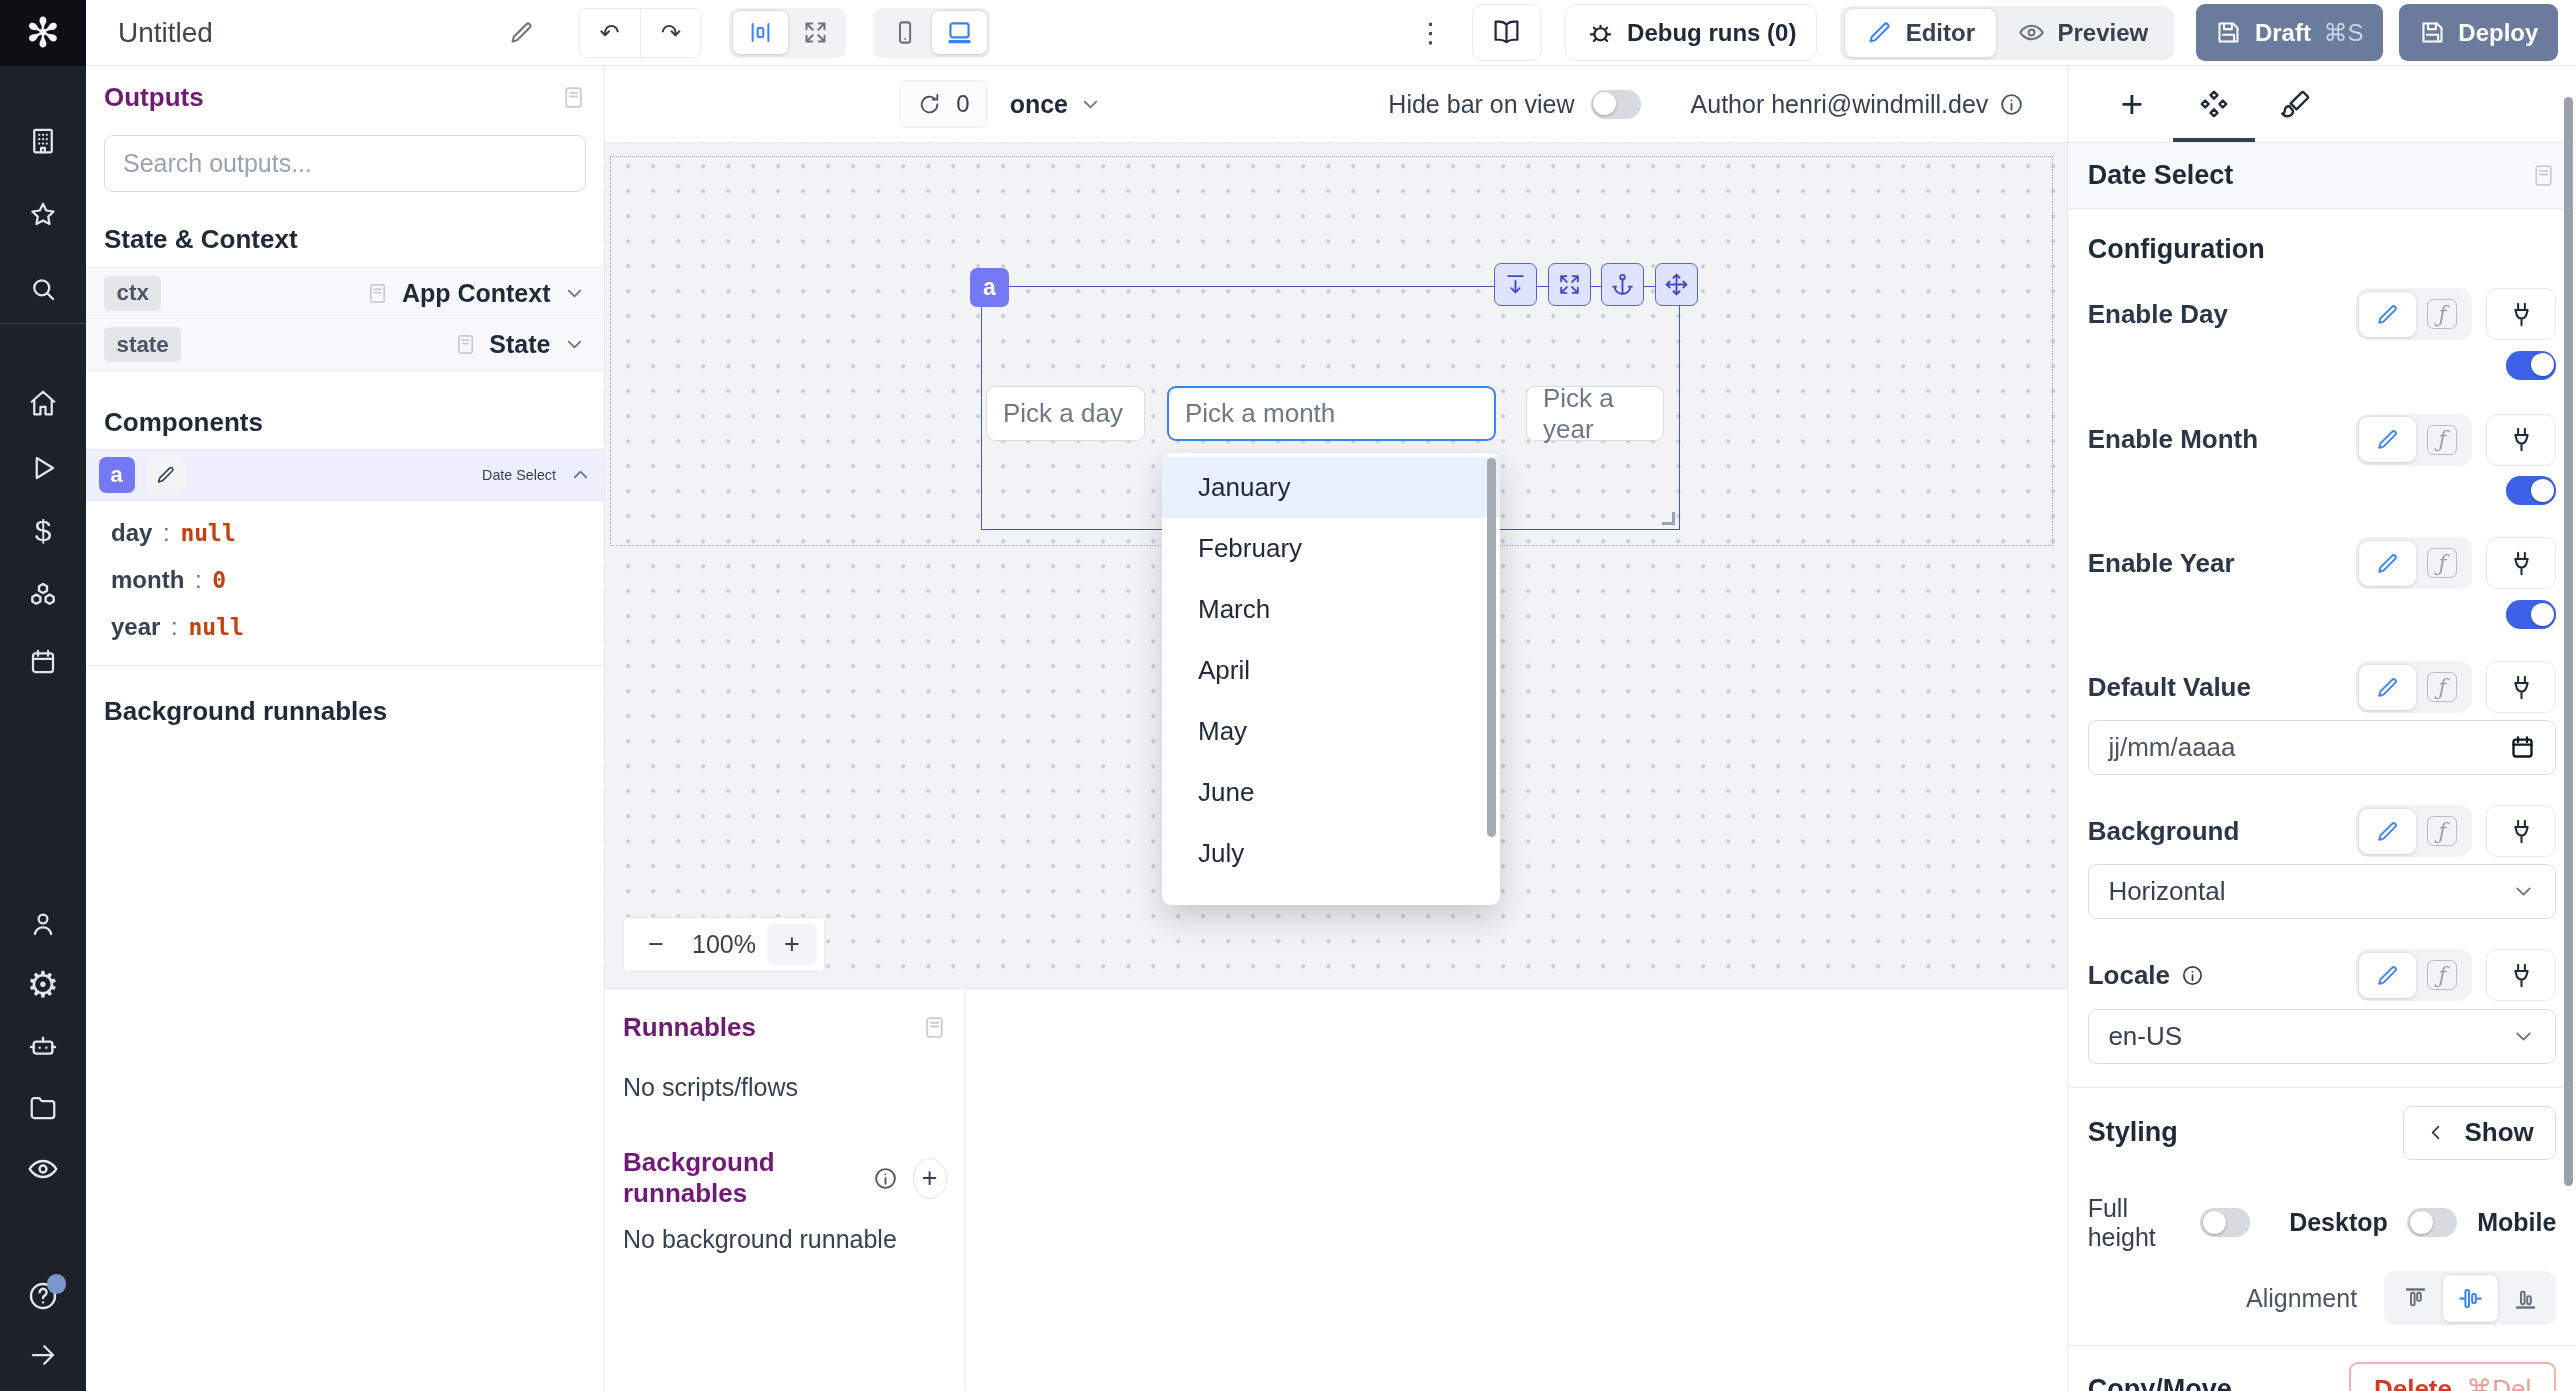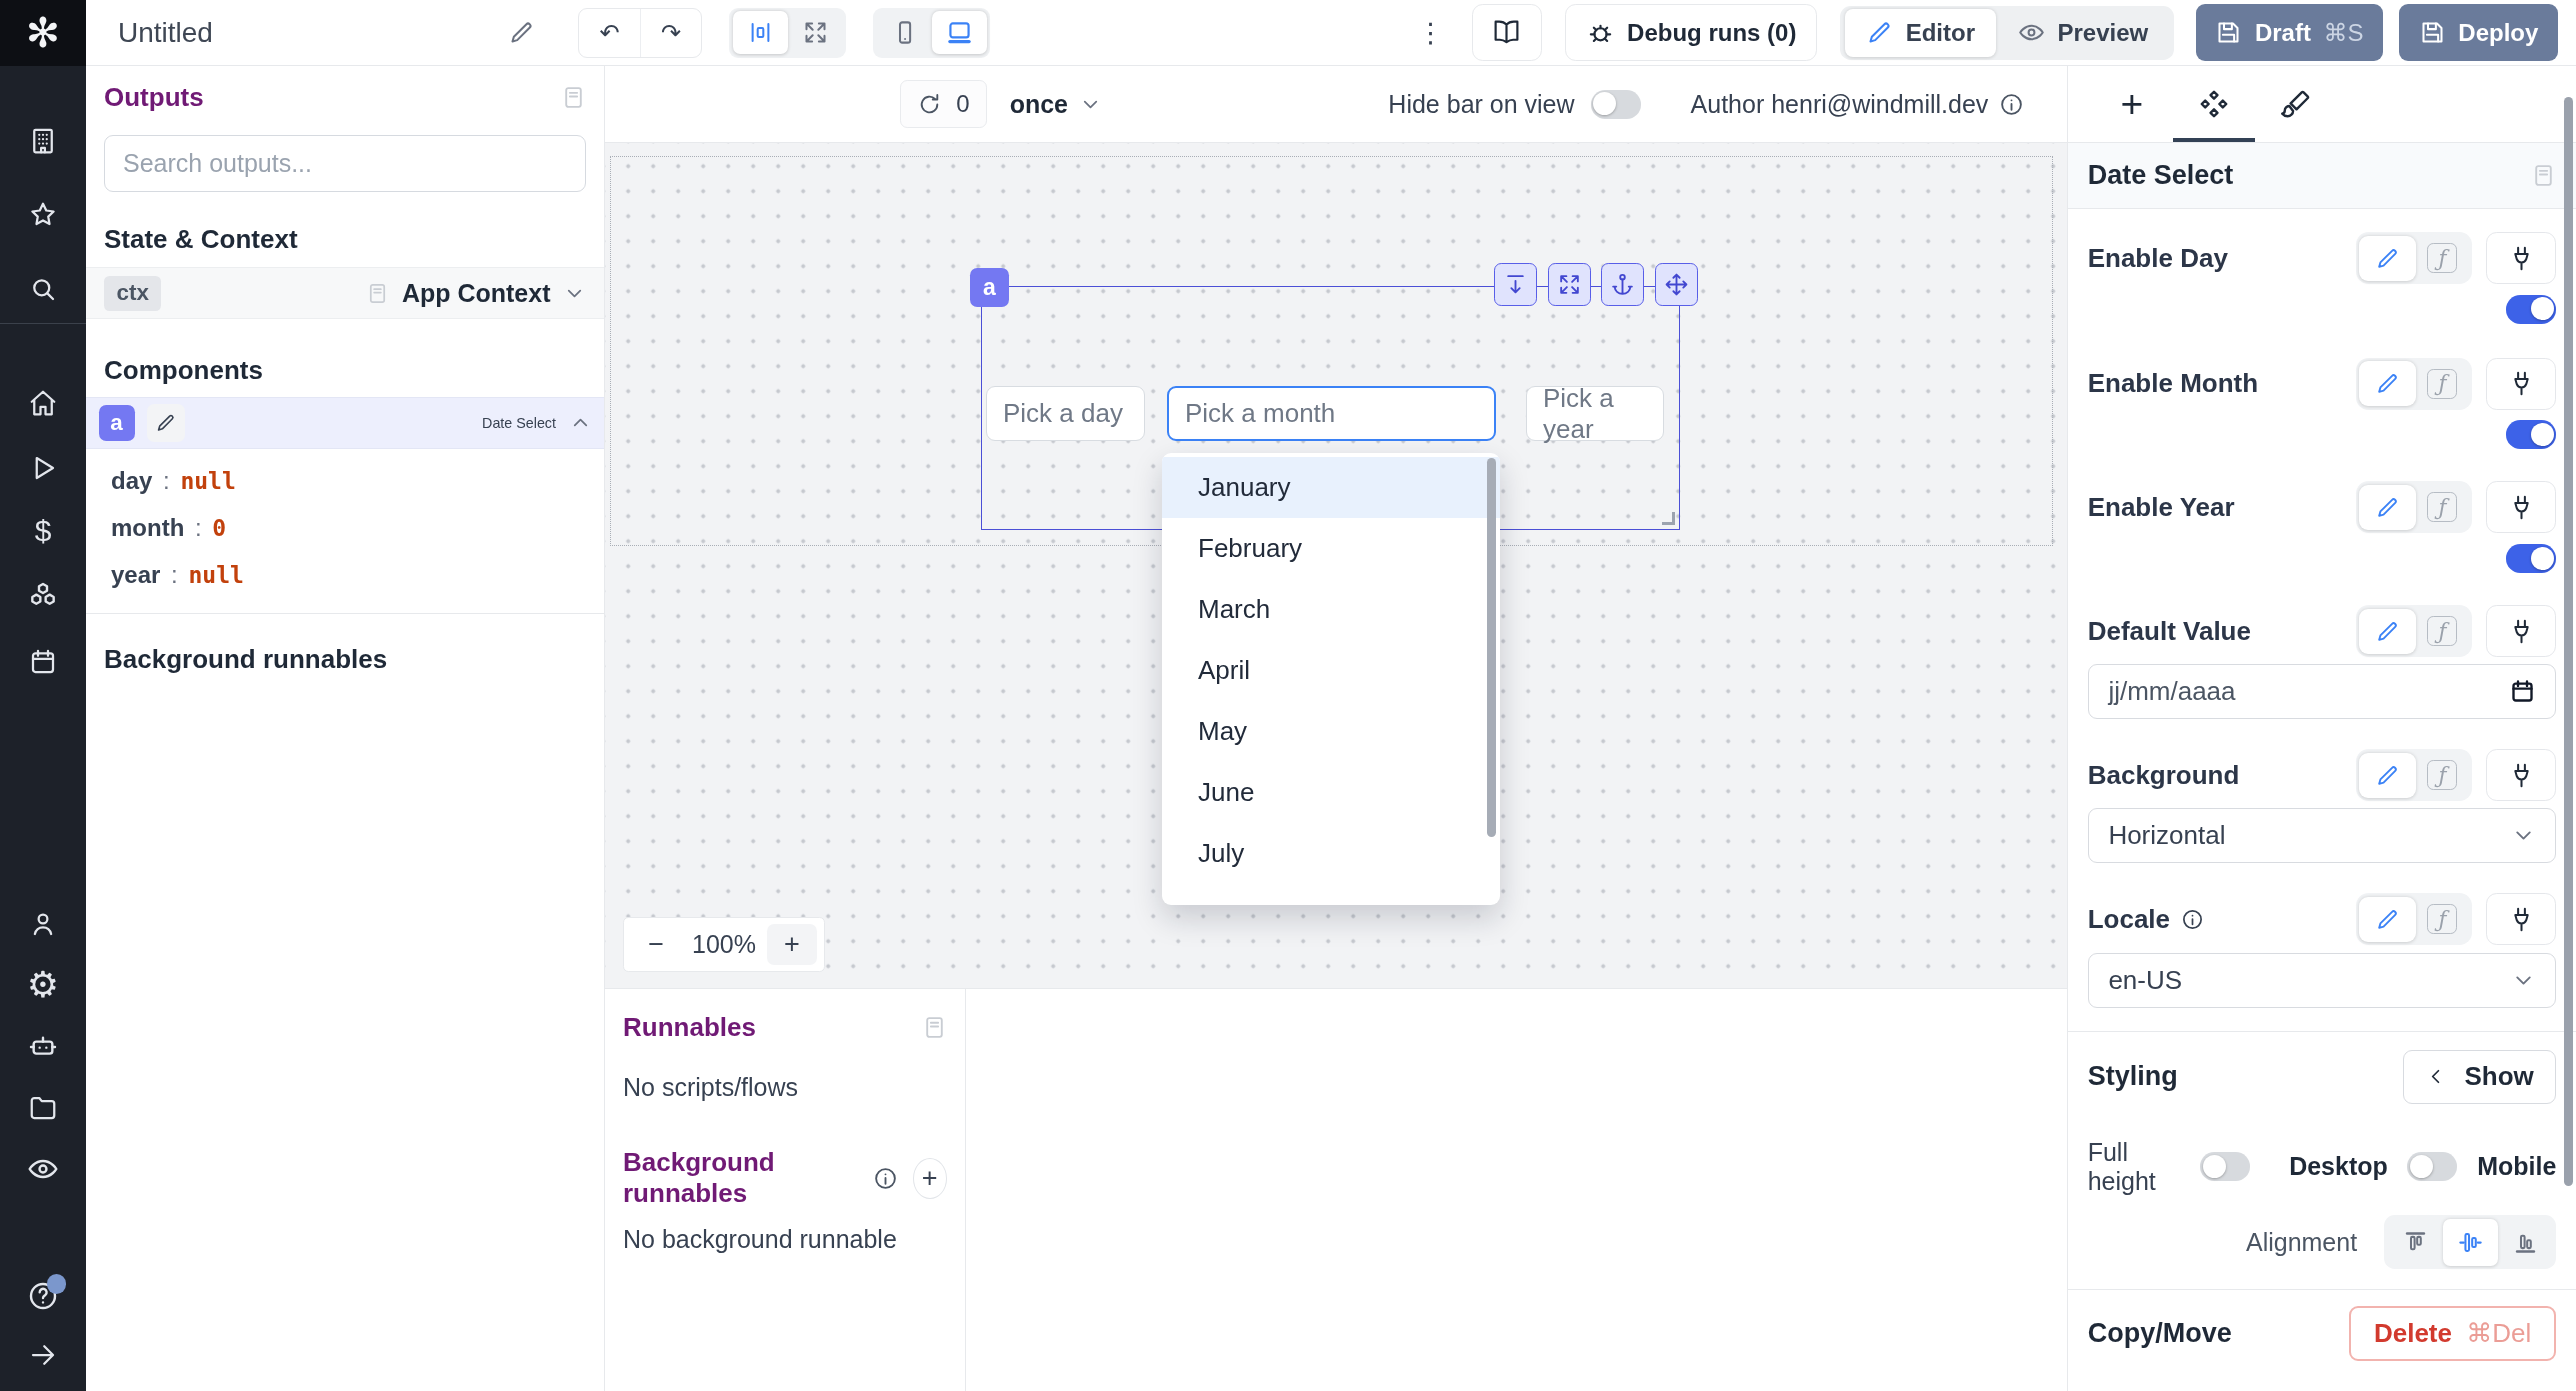--- a/index.html
+++ b/index.html
@@ -459,20 +459,36 @@
                 </svg>
               </span>
             <span class="tname">App Context</span>
             <span class="chev">
                 <svg class="ic" width="23" height="23" viewBox="0 0 26 26">
                   <use href="#i-chevd"></use>
                 </svg>
               </span>
           </span>
         </div>
+        <div class="orow">
+          <span class="badge">state</span>
+          <span class="right">
+            <span class="docic">
+                <svg class="ic" width="23" height="23" viewBox="0 0 26 26">
+                  <use href="#i-doc"></use>
+                </svg>
+              </span>
+            <span class="tname">State</span>
+            <span class="chev">
+                <svg class="ic" width="23" height="23" viewBox="0 0 26 26">
+                  <use href="#i-chevd"></use>
+                </svg>
+              </span>
+          </span>
+        </div>
         <div class="subh" style="margin-top:36px">Components</div>
         <div class="comprow">
           <span class="abadge-s">a</span>
           <span class="pencilbox">
               <svg class="ic" width="21.5" height="21.5" viewBox="0 0 24 24">
                 <use href="#i-pencil"></use>
               </svg>
             </span>
           <span style="margin-left:auto" class="tname">Date Select</span>
           <span class="chev">
@@ -631,20 +647,21 @@
         </div>
         <div class="sechead">
           <span class="t">Date Select</span>
           <span class="docic">
               <svg class="ic" width="25" height="25" viewBox="0 0 28 28">
                 <use href="#i-doc"></use>
               </svg>
             </span>
         </div>
         <div class="sbody">
+          <div class="confh">Configuration</div>
 
           <div class="prow" style="margin-top:23px">
             <div class="plabel">Enable Day</div>
             <div class="pctrl">
               <div class="propseg">
                 <div class="pen">
                     <svg class="ic" width="25" height="25" viewBox="0 0 28 28">
                       <use href="#i-pencil"></use>
                     </svg>
                   </div>

